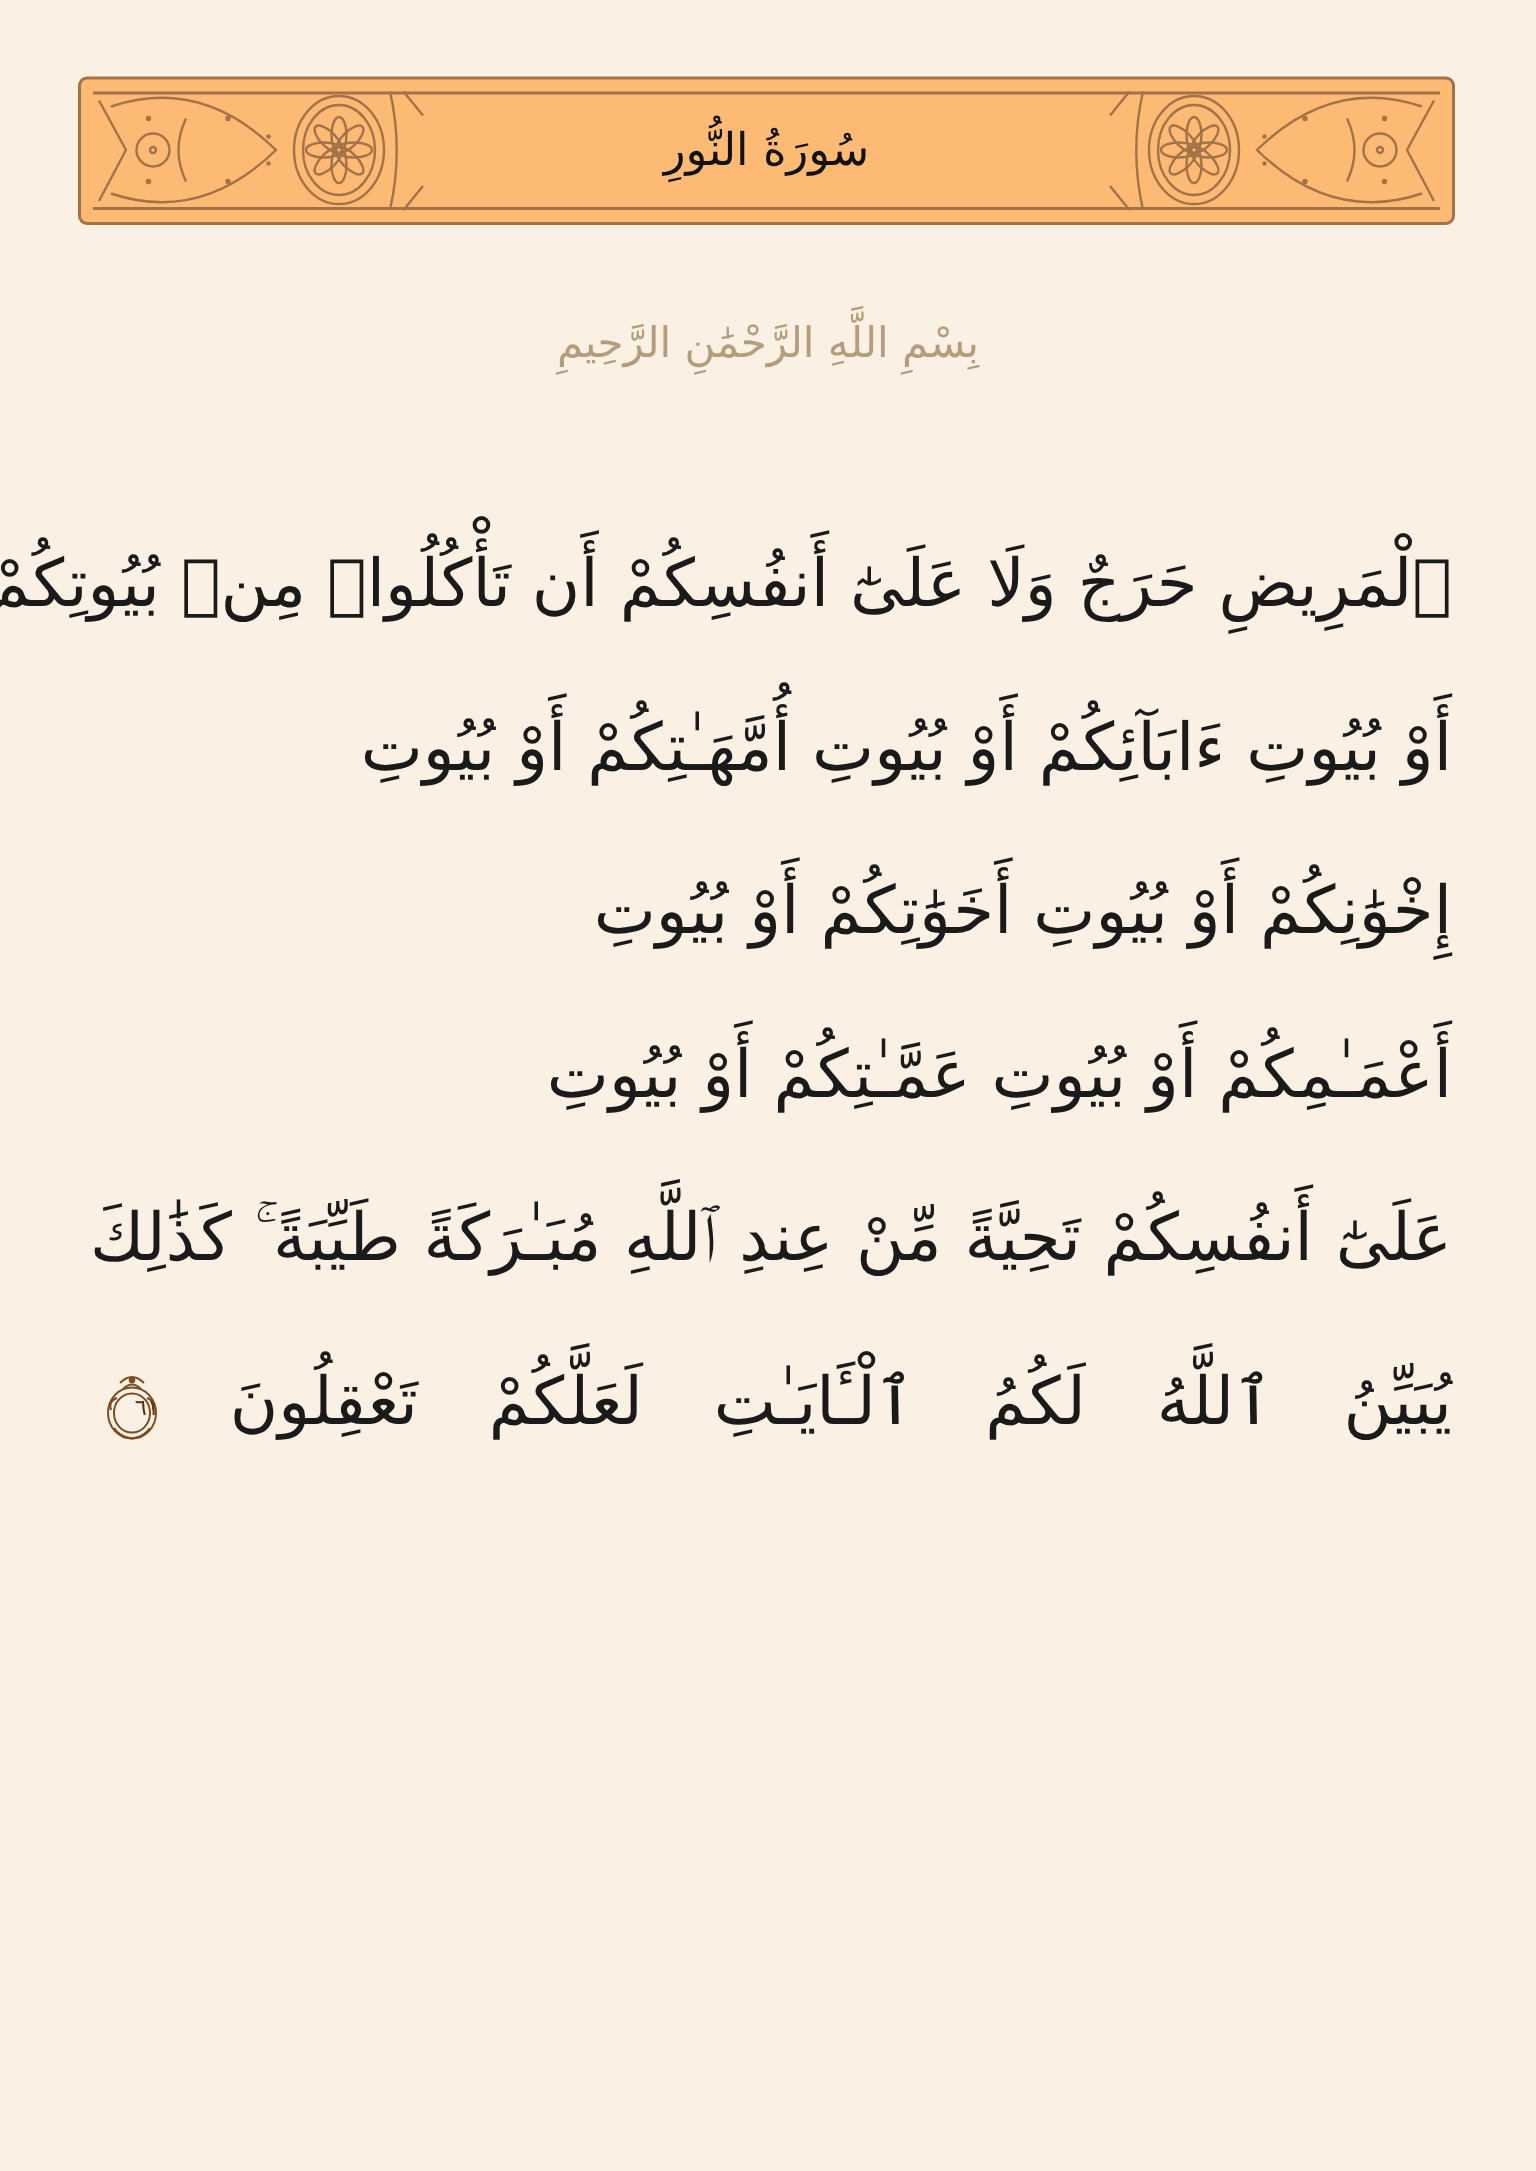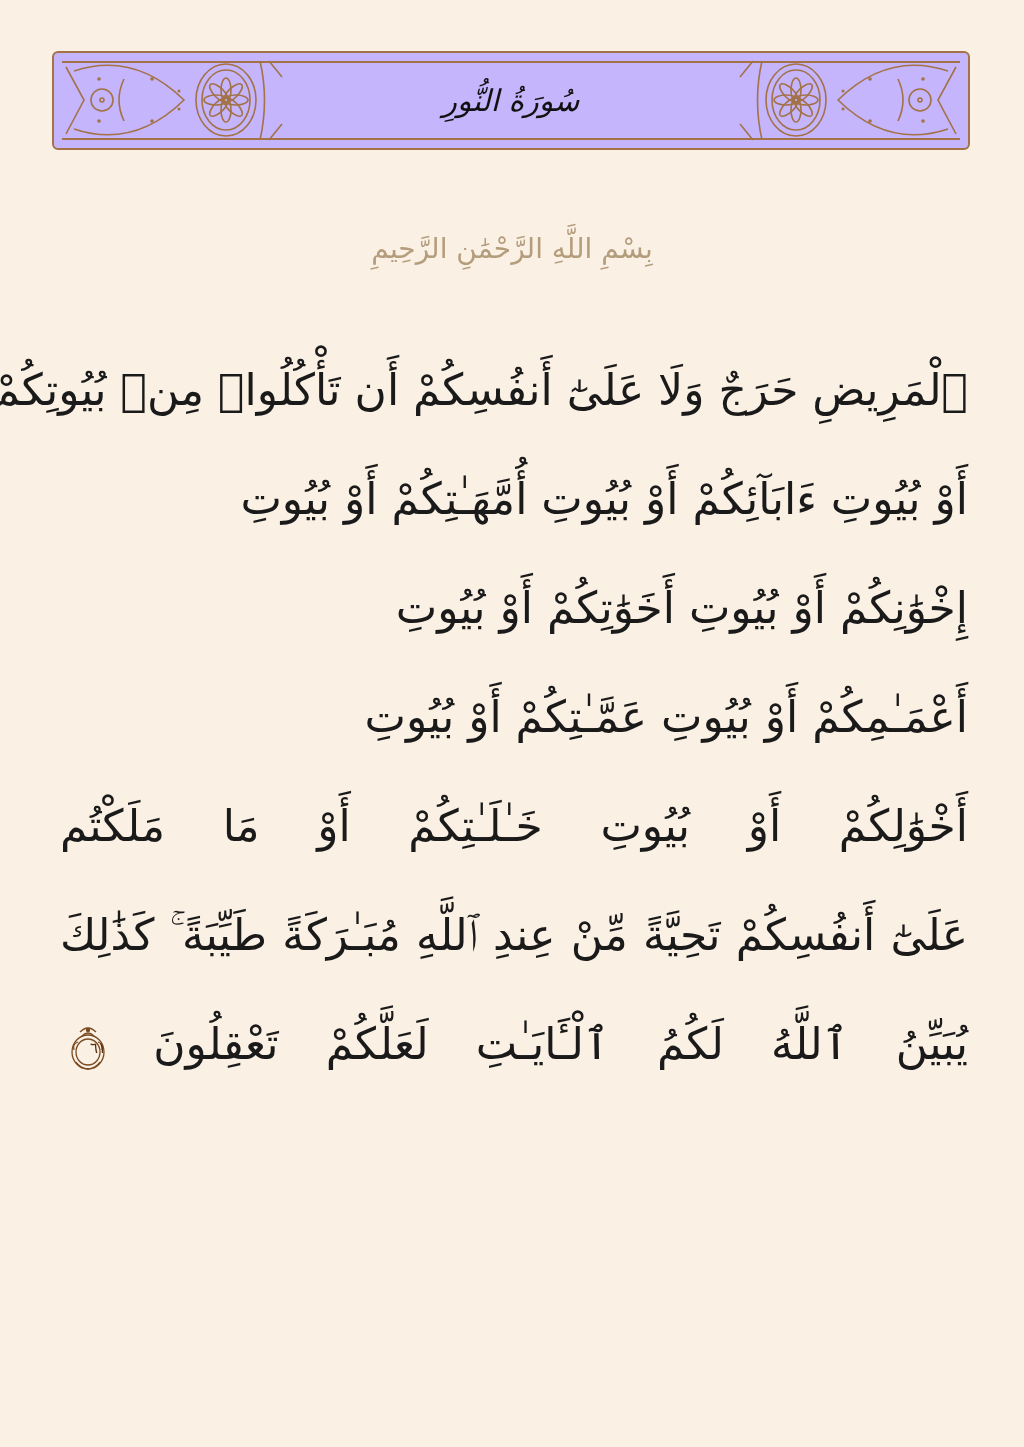--- a/index.html
+++ b/index.html
@@ -5,43 +5,41 @@
   html, body { margin: 0; padding: 0; }
   body {
     width: 1024px; height: 1447px;
     background: #faf0e4;
     position: relative; overflow: hidden;
     font-family: "DejaVu Sans", sans-serif;
   }
   .header-frame {
     position: absolute; left: 52px; top: 51px; width: 918px; height: 99px;
     border: 2px solid #a37247; border-radius: 6px; box-sizing: border-box;
-    background: #c4b5fd;
-    font-style: italic;
+    background: #fdba74;
   }
   .header-inner {
     position: absolute; left: 8px; top: 8px; right: 8px; bottom: 8px;
     border-top: 2px solid #a37247; border-bottom: 2px solid #a37247;
   }
   .ornament { position: absolute; top: 6px; width: 220px; height: 83px; }
   .ornament.left { left: 10px; }
   .ornament.right { right: 10px; transform: scaleX(-1); }
   .title-cartouche {
     position: absolute; left: 225px; right: 225px; top: 12px; height: 71px;
     display: flex; align-items: center; justify-content: center;
   }
   .surah-title {
     font-family: "DejaVu Sans", sans-serif; font-size: 30px; color: #111;
     direction: rtl;
   }
   .basmala {
     position: absolute; left: 0; right: 0; top: 212px; text-align: center;
     font-family: "DejaVu Sans", sans-serif; font-size: 28px; color: #b49d7c;
     direction: rtl;
-    margin-top: 20px;
   }
   .verses {
     position: absolute; left: 60px; right: 56px; top: 340px;
     direction: rtl;
   }
   .line {
     height: 109px; font-family: "DejaVu Sans", sans-serif; font-size: 44px;
     color: #1a1a1a; line-height: 100px; white-space: nowrap;
     text-align: justify; text-align-last: justify;
   }
@@ -133,21 +131,20 @@
   </svg>
 </div>
 
 <div class="basmala">بِسْمِ اللَّهِ الرَّحْمَٰنِ الرَّحِيمِ</div>
 
 <div class="verses">
   <div class="line">ٱلْمَرِيضِ حَرَجٌ وَلَا عَلَىٰٓ أَنفُسِكُمْ أَن تَأْكُلُوا۟ مِنۢ بُيُوتِكُمْ</div>
   <div class="line short">أَوْ بُيُوتِ ءَابَآئِكُمْ أَوْ بُيُوتِ أُمَّهَـٰتِكُمْ أَوْ بُيُوتِ</div>
   <div class="line short">إِخْوَٰنِكُمْ أَوْ بُيُوتِ أَخَوَٰتِكُمْ أَوْ بُيُوتِ</div>
   <div class="line short">أَعْمَـٰمِكُمْ أَوْ بُيُوتِ عَمَّـٰتِكُمْ أَوْ بُيُوتِ</div>
-  <div class="line">أَخْوَٰلِكُمْ أَوْ بُيُوتِ خَـٰلَـٰتِكُمْ أَوْ مَا مَلَكْتُم</div>
   <div class="line">عَلَىٰٓ أَنفُسِكُمْ تَحِيَّةً مِّنْ عِندِ ٱللَّهِ مُبَـٰرَكَةً طَيِّبَةً ۚ كَذَٰلِكَ</div>
   <div class="line">
     <span>يُبَيِّنُ ٱللَّهُ لَكُمُ ٱلْـَٔايَـٰتِ لَعَلَّكُمْ تَعْقِلُونَ</span>
     <span class="ayah-marker">
       <svg width="36" height="50" viewBox="0 0 36 50">
         <g fill="none" stroke="#7a4a20" stroke-width="1.3">
           <ellipse cx="18" cy="30" rx="16" ry="17"></ellipse>
           <ellipse cx="18" cy="30" rx="12" ry="13"></ellipse>
           <path d="M10 10 Q18 2 26 10"></path>
           <path d="M12 14 Q18 8 24 14"></path>

